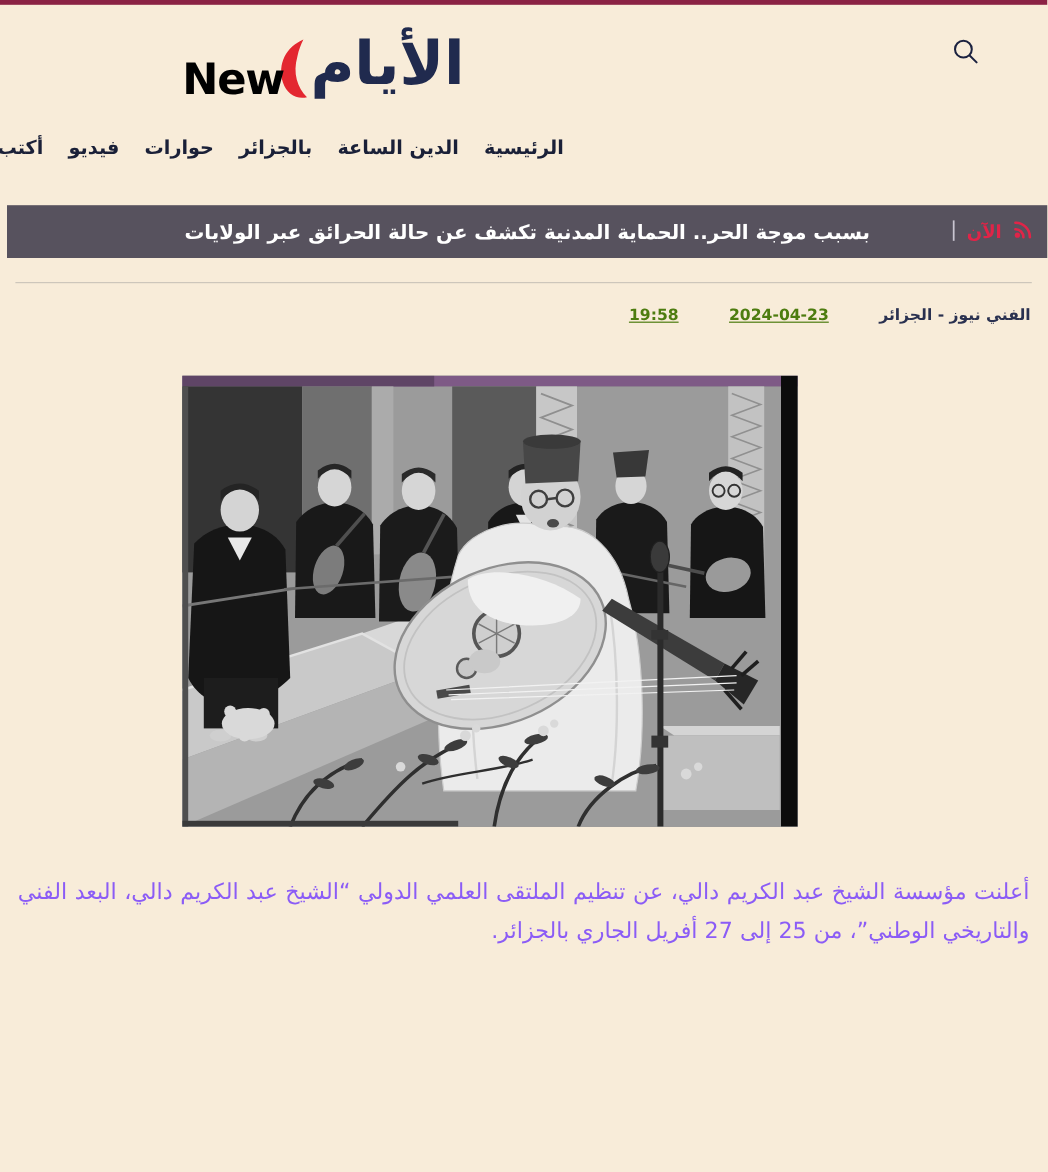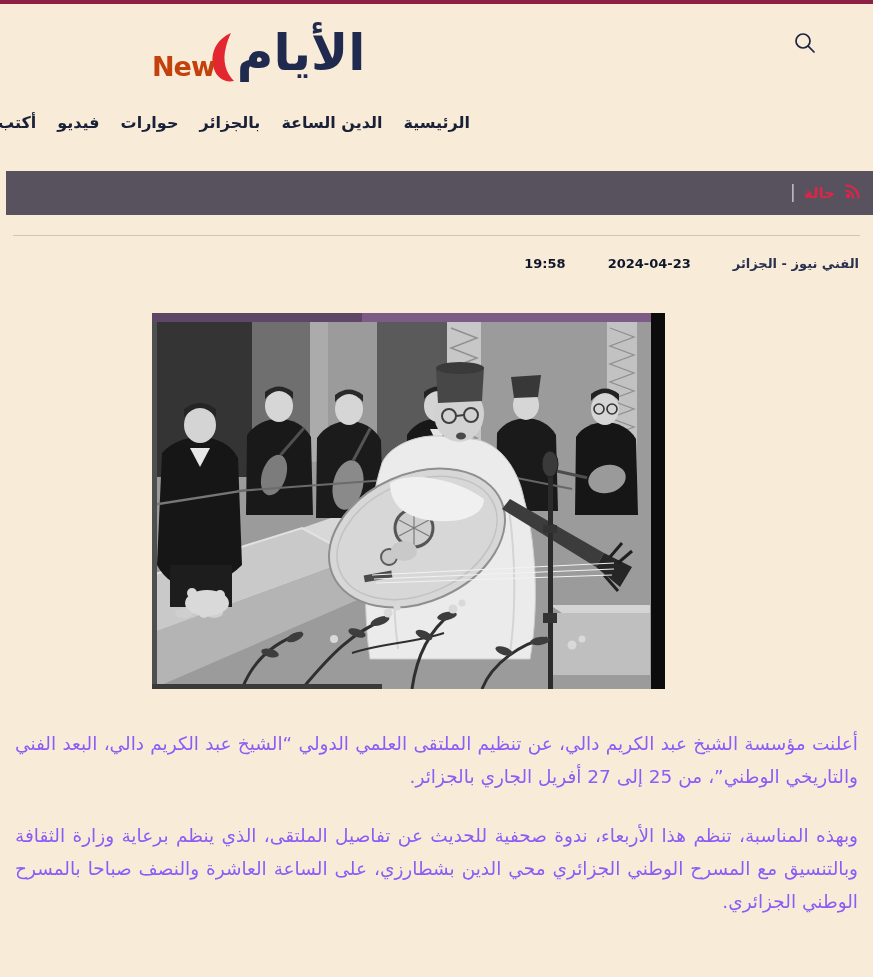--- a/index.html
+++ b/index.html
@@ -9,21 +9,21 @@
     background: #f8ecd9;
     font-family: "DejaVu Sans", sans-serif;
     direction: rtl;
   }
   .topline { height: 4px; background: #8b2244; }
 
   
   .header { position: relative; height: 97px; }
   .logo { position: absolute; left: 152px; top: 10px; height: 78px;
           display: flex; align-items: center; direction: ltr; cursor: pointer; }
-  .logo-new { color:#c2410c; font-weight:bold; font-size:27px; letter-spacing:-1px;
+  .logo-new { color:#000000; font-weight:bold; font-size:36px; letter-spacing:-1px;
               position: relative; top: 13px; z-index: 2; }
   .logo-swoosh { margin: 0 -12px 0 -8px; position: relative; top: 6px; z-index: 1; }
   .logo-ar { color:#202a4e; font-size:50px; font-weight:bold; line-height:1.1;margin-left:12px; }
   .search-btn { position:absolute; left: 791px; top: 26px; width: 28px; height: 28px;
                 background: transparent; border: none; padding: 0; cursor: pointer; }
 
   
   .nav { position: relative; height: 58px; }
   .nav-inner { position: absolute; top: 12px; right: 403px; display: flex; gap: 21px;
                white-space: nowrap; }
@@ -36,21 +36,21 @@
   .ticker-badge { position: absolute; right: 10px; display: flex; align-items: center; gap: 8px; }
   .ticker-badge .now { color: #e02448; font-weight: bold; font-size: 15px; }
   .ticker-badge .sep { color: #c9c5d1; font-size: 17px; position: relative; top: -1px; }
 
   
   .divider { border: none; border-top: 1px solid #cdc6bb; margin: 20px 13px 0; }
   .title { margin: 16px 14px 0; font-size: 29px; font-weight: bold; color: #151c3d;
            line-height: 1.5; text-align: right; }
   .byline { margin: 20px 14px 0; display: flex; align-items: center; gap: 42px;
             font-size: 13px; font-weight: bold; color: #2a3150; }
-  .byline .date, .byline .time { direction: ltr; unicode-bidi: embed; color: #0f172a; }
+  .byline .date, .byline .time { direction: ltr; unicode-bidi: embed; color: #4d7c0f; text-decoration: underline; }
 
   .photo { width: 513px; height: 376px; margin: 42px 208px 0 auto; overflow: hidden;
            background: #8f8f8f; }
   .photo svg { display: block; }
 
   .body-text p { margin: 0 15px; font-size: 18.5px; line-height: 33px; color: #8b5cf6;
                  text-align: justify; }
   .body-text p:first-child { margin-top: 38px; }
   .body-text p + p { margin-top: 26px; }
 </style>
@@ -85,31 +85,32 @@
     <span class="nav-item">الرئيسية</span>
     <span class="nav-item">الدين الساعة</span>
     <span class="nav-item">بالجزائر</span>
     <span class="nav-item">حوارات</span>
     <span class="nav-item">فيديو</span>
     <span class="nav-item">أكتب معنا</span>
   </div>
 </nav>
 
 <div class="ticker">
+  <span class="ticker-headline">بسبب موجة الحر.. الحماية المدنية تكشف عن حالة الحرائق عبر الولايات</span>
   <span class="ticker-badge">
     <span>
       <svg width="20" height="20" viewBox="0 0 24 24">
         <g fill="none" stroke="#e02448" stroke-width="2.6" stroke-linecap="round">
           <path d="M4 12 a8 8 0 0 1 8 8"></path>
           <path d="M4 5.5 a14.5 14.5 0 0 1 14.5 14.5"></path>
         </g>
         <circle cx="6" cy="18" r="2.6" fill="#e02448"></circle>
       </svg>
     </span>
-    <span class="now">حالة</span>
+    <span class="now">الآن</span>
     <span class="sep">|</span>
   </span>
 </div>
 
 <main>
   <hr class="divider">
 
   <div class="byline">
     <span class="source">الفني نيوز - الجزائر</span>
     <span class="date">2024-04-23</span>
@@ -264,15 +265,14 @@
       </g>
 
       <rect x="499" y="0" width="14" height="376" fill="#0c0c0c"></rect>
       <rect x="0" y="9" width="5" height="367" fill="#4f4f4f"></rect>
       <rect x="0" y="371" width="230" height="5" fill="#3a3a3a"></rect>
     </svg>
   </div>
 
   <div class="body-text">
     <p>أعلنت مؤسسة الشيخ عبد الكريم دالي، عن تنظيم الملتقى العلمي الدولي “الشيخ عبد الكريم دالي، البعد الفني والتاريخي الوطني”، من 25 إلى 27 أفريل الجاري بالجزائر.</p>
-    <p>وبهذه المناسبة، تنظم هذا الأربعاء، ندوة صحفية للحديث عن تفاصيل الملتقى، الذي ينظم برعاية وزارة الثقافة وبالتنسيق مع المسرح الوطني الجزائري محي الدين بشطارزي، على الساعة العاشرة والنصف صباحا بالمسرح الوطني الجزائري.</p>
   </div>
 </main>
 
 </body></html>

